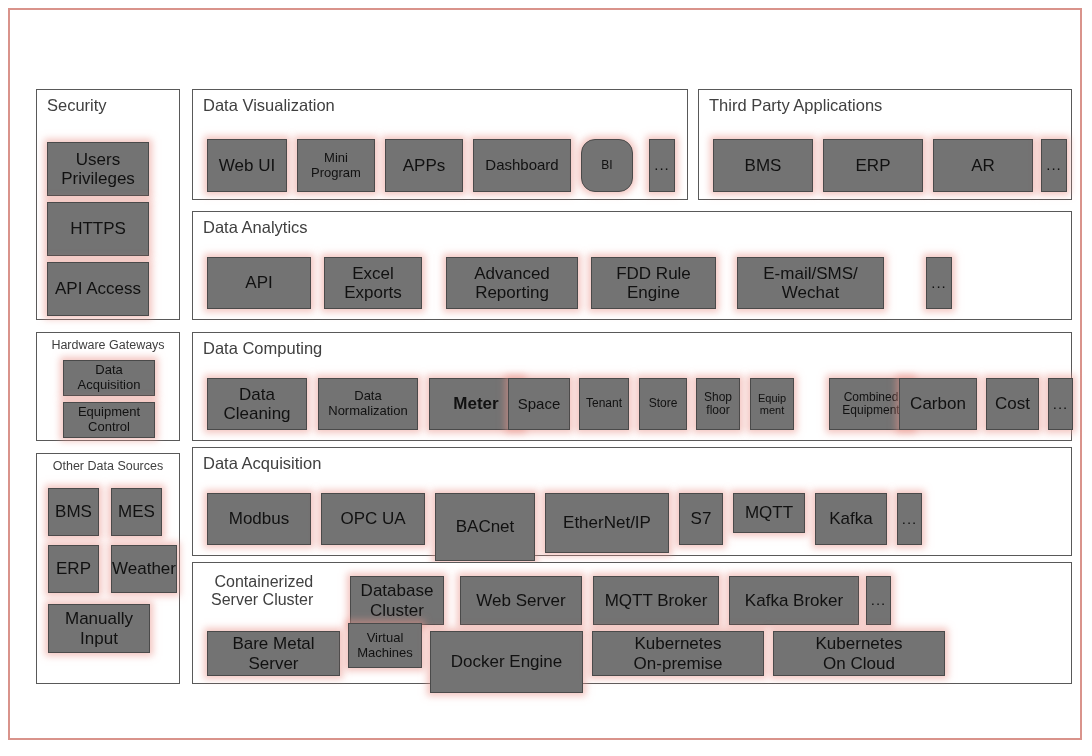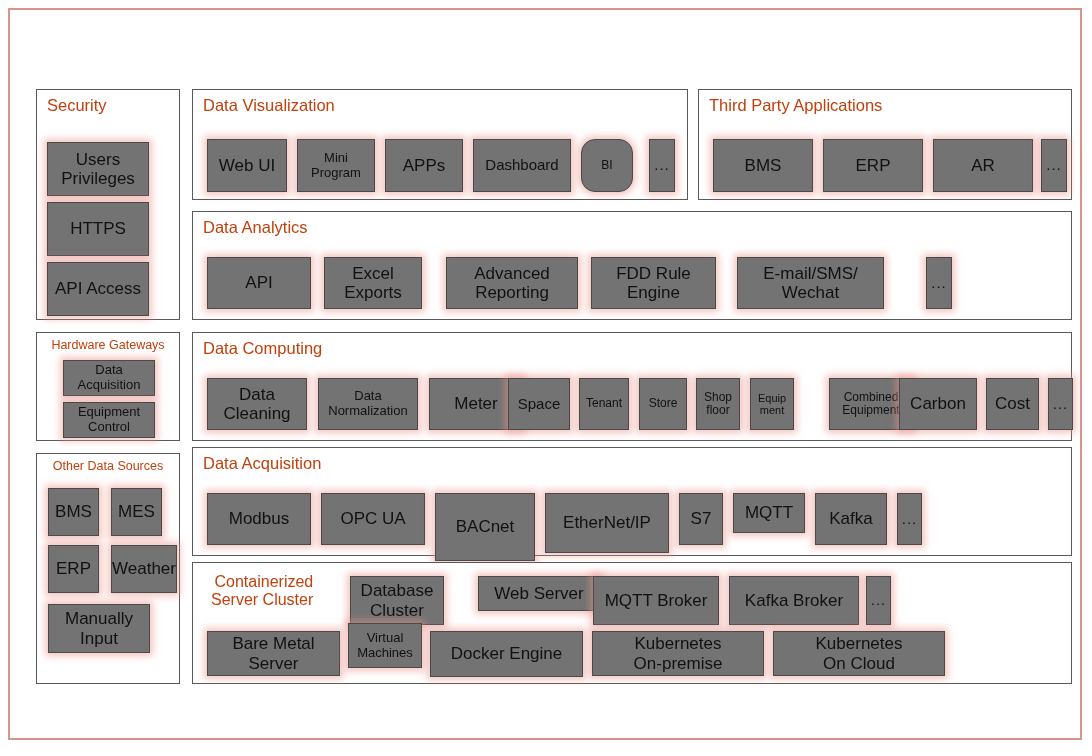--- a/index.html
+++ b/index.html
@@ -33,21 +33,21 @@
     border: 1.6px solid #595959;
     background: #ffffff;
     box-sizing: border-box;
   }
   .panel-title {
     position: absolute;
     left: 10px;
     top: 6px;
     font-size: 16.5px;
     line-height: 1.1;
-    color: #c2410c;
+    color: #404040;
     white-space: nowrap;
   }
   .panel-title.small {
     font-size: 12.5px;
   }
   .panel-title.centered {
     left: 0;
     right: 0;
     text-align: center;
   }
@@ -139,21 +139,21 @@
     <div class="node fs17" style="left:11px; top:150px; width:102px; height:49px;">Manually
 Input</div>
   </div>
 
   <div class="panel" style="left:182px; top:322px; width:880px; height:109px;">
     <div class="panel-title">Data Computing</div>
     <div class="node fs17" style="left:14px; top:45px; width:100px; height:52px;">Data
 Cleaning</div>
     <div class="node fs13" style="left:125px; top:45px; width:100px; height:52px;">Data
 Normalization</div>
-    <div class="node fs17" style="left:236px; top:45px; width:94px; height:52px;">Meter</div>
+    <div class="node fs17" style="left:236px; top:45px; width:94px; height:52px;font-weight:bold;">Meter</div>
     <div class="node fs15" style="left:315px; top:45px; width:62px; height:52px;">Space</div>
     <div class="node fs12" style="left:386px; top:45px; width:50px; height:52px;">Tenant</div>
     <div class="node fs12" style="left:446px; top:45px; width:48px; height:52px;">Store</div>
     <div class="node fs12" style="left:503px; top:45px; width:44px; height:52px;">Shop
 floor</div>
     <div class="node fs11" style="left:557px; top:45px; width:44px; height:52px;">Equip
 ment</div>
     <div class="node fs12" style="left:636px; top:45px; width:84px; height:52px;">Combined
 Equipment</div>
     <div class="node fs17" style="left:706px; top:45px; width:78px; height:52px;">Carbon</div>
@@ -172,29 +172,29 @@
     <div class="node fs17" style="left:622px; top:45px; width:72px; height:52px;">Kafka</div>
     <div class="node dots" style="left:704px; top:45px; width:25px; height:52px;">...</div>
   </div>
 
   <div class="panel" style="left:182px; top:552px; width:880px; height:122px;">
     <div class="panel-title" style="left:18px; top:10px; font-size:16px; text-align:right; white-space:pre-line;">Containerized
 Server Cluster</div>
 
     <div class="node fs17" style="left:157px; top:13px; width:94px; height:49px;">Database
 Cluster</div>
-    <div class="node fs17" style="left:267px; top:13px; width:122px; height:35px;margin-left:18px;">Web Server</div>
+    <div class="node fs17" style="left:267px; top:13px; width:122px; height:49px;">Web Server</div>
     <div class="node fs17" style="left:400px; top:13px; width:126px; height:49px;">MQTT Broker</div>
     <div class="node fs17" style="left:536px; top:13px; width:130px; height:49px;">Kafka  Broker</div>
     <div class="node dots" style="left:673px; top:13px; width:25px; height:49px;">...</div>
 
     <div class="node fs17" style="left:14px; top:68px; width:133px; height:45px;">Bare Metal
 Server</div>
     <div class="node fs13" style="left:155px; top:60px; width:74px; height:45px;">Virtual
 Machines</div>
-    <div class="node fs17" style="left:237px; top:68px; width:153px; height:46px;">Docker Engine</div>
+    <div class="node fs17" style="left:237px; top:68px; width:153px; height:62px;">Docker Engine</div>
     <div class="node fs17" style="left:399px; top:68px; width:172px; height:45px;">Kubernetes
 On-premise</div>
     <div class="node fs17" style="left:580px; top:68px; width:172px; height:45px;">Kubernetes
 On Cloud</div>
   </div>
 
 </div>
 
 </body></html>

